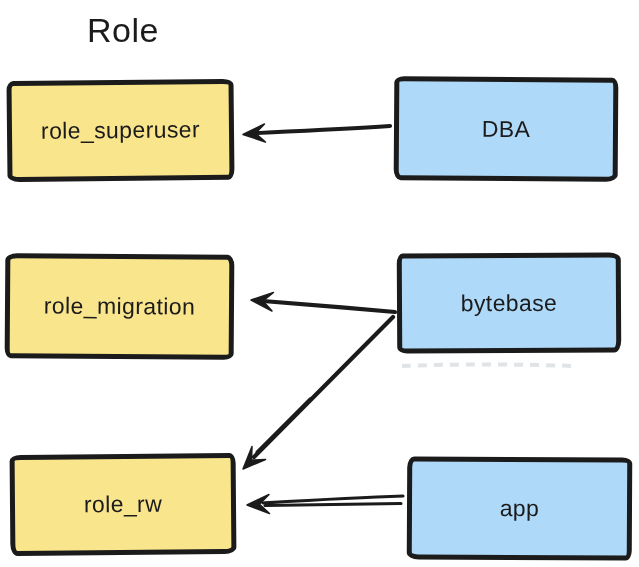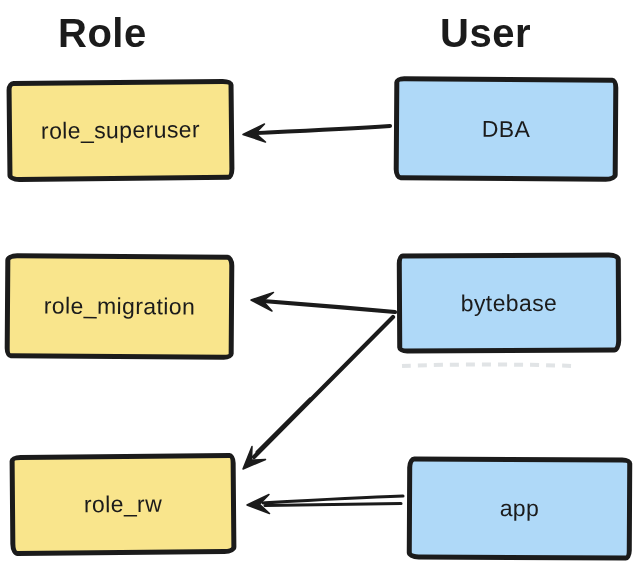--- a/index.html
+++ b/index.html
@@ -13,23 +13,23 @@
     position:relative;
     width:639px;height:567px;
     background:var(--bg);
     font-family:"Liberation Sans", sans-serif;
     color:var(--ink);
     overflow:hidden;
   }
   .heading{
     position:absolute;
     width:130px;
-    text-align:left;
-    font-size:40px;
-    font-weight:700;
+    text-align:center;
+    font-size:34px;
+    font-weight:400;
     letter-spacing:.5px;
     color:var(--ink);
   }
   .heading-role{left:58px;top:11px;}
   .heading-user{left:440px;top:11px;}
 
   .node{
     position:absolute;
     box-sizing:border-box;
     border:5px solid var(--ink);
@@ -72,21 +72,20 @@
   .ghost{
     fill:none;stroke:#C9CDD1;stroke-width:4;stroke-dasharray:9 7;opacity:.55;
   }
 </style>
 </head>
 <body>
 
 <div class="canvas">
 
   <div class="heading heading-role">Role</div>
-  <div class="heading heading-user">User</div>
 
   <div class="node node-role n-role-superuser">
     <span>role_superuser</span>
   </div>
   <div class="node node-user n-dba">
     <span>DBA</span>
   </div>
 
   <div class="node node-role n-role-migration">
     <span>role_migration</span>

